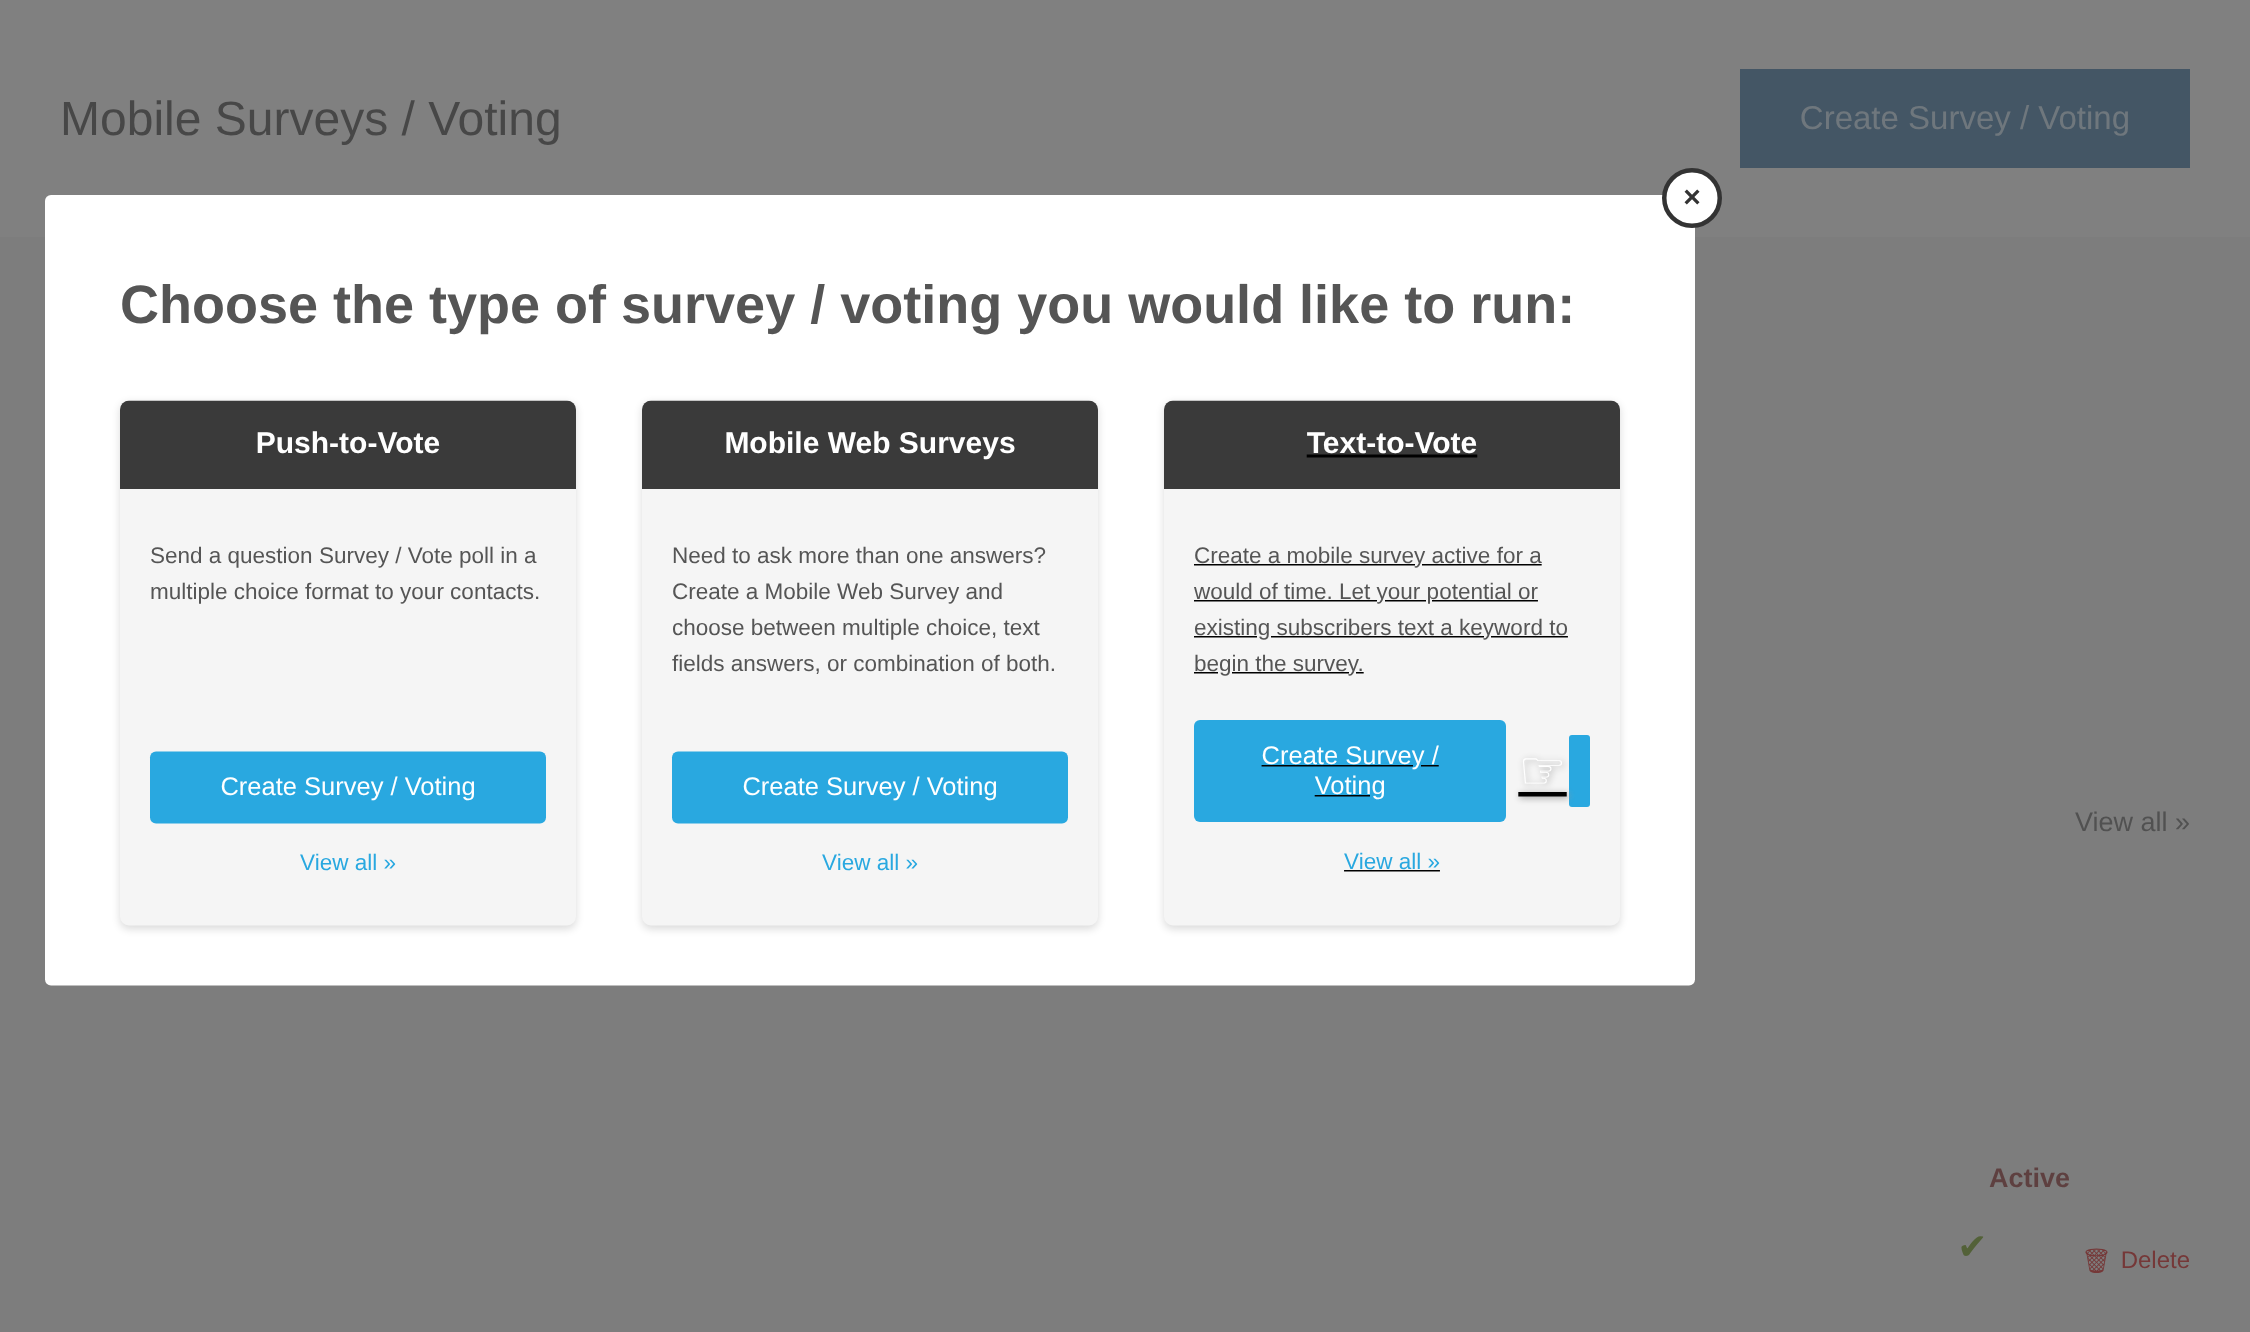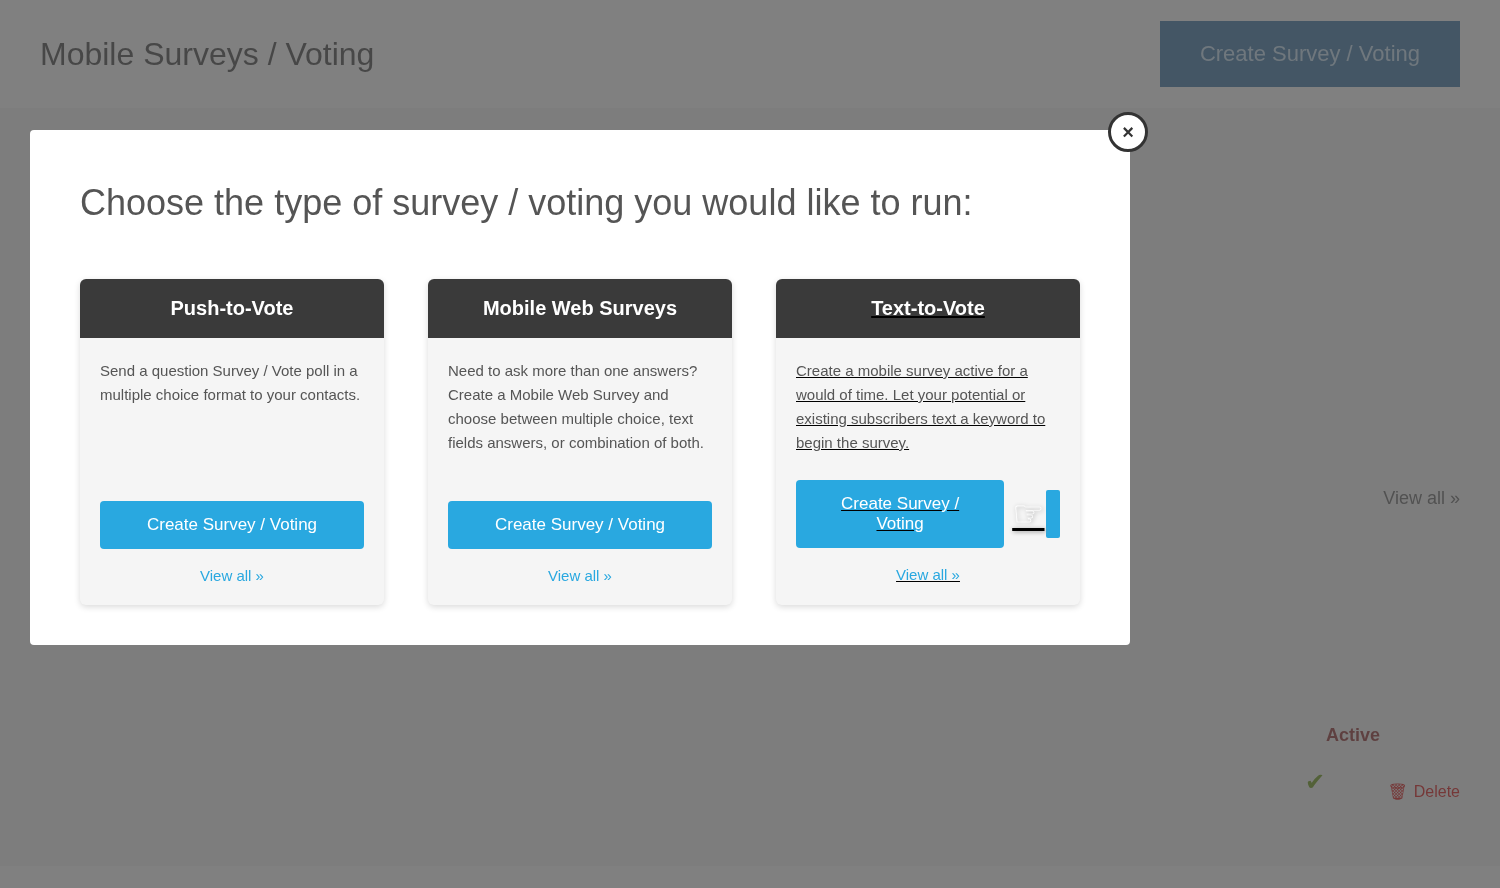--- a/index.html
+++ b/index.html
@@ -15,21 +15,21 @@
     
     .bg-page {
       position: absolute;
       top: 0; left: 0;
       width: 100%; height: 100%;
       background: #f0f0f0;
     }
 
     .bg-header {
       background: #f0f0f0;
-      padding: 21px 40px;
+      padding: 46px 40px;
       display: flex;
       justify-content: space-between;
       align-items: center;
     }
 
     .bg-title {
       font-size: 32px;
       color: #333;
       font-weight: 400;
     }
@@ -124,22 +124,22 @@
       cursor: pointer;
       font-size: 20px;
       font-weight: bold;
       color: #333;
       z-index: 10;
     }
 
     .modal-heading {
       font-size: 36px;
       color: #555;
-      font-weight: 400;
-      margin-bottom: 52px;
+      font-weight: 700;
+      margin-bottom: 40px;
       line-height: 1.3;
     }
 
     .cards-container {
       display: flex;
       gap: 44px;
     }
 
     .card {
       flex: 1;
@@ -154,21 +154,21 @@
     .card-header {
       background: #3a3a3a;
       color: #fff;
       padding: 18px 20px;
       font-size: 20px;
       font-weight: bold;
       text-align: center;
     }
 
     .card-body {
-      padding: 21px 20px;
+      padding: 33px 20px;
       flex: 1;
       display: flex;
       flex-direction: column;
     }
 
     .card-description {
       font-size: 15px;
       color: #555;
       line-height: 1.6;
       flex: 1;

